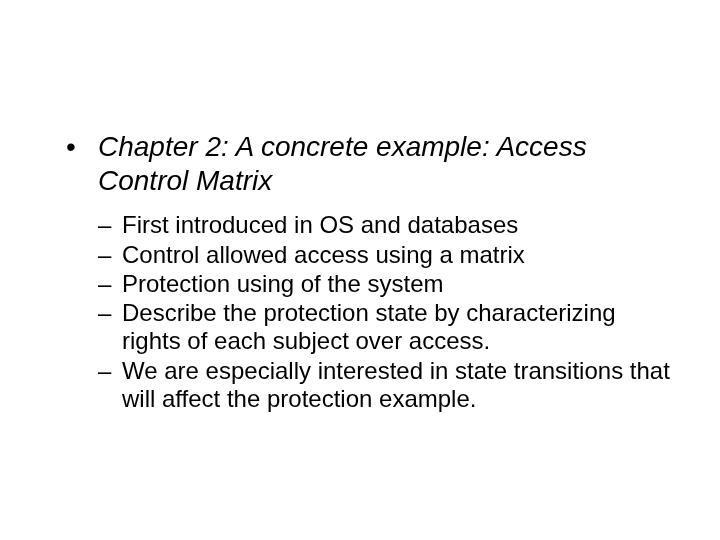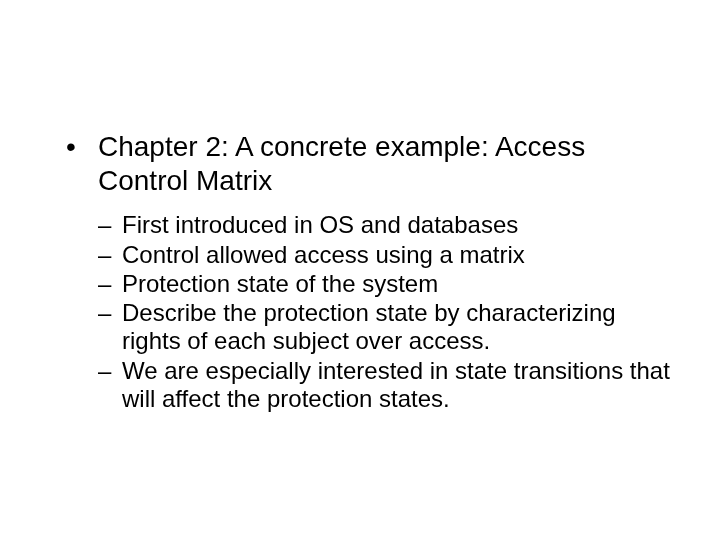--- a/index.html
+++ b/index.html
@@ -27,20 +27,21 @@
     margin-bottom: 14px;
   }
   .level1 .bullet-dot {
     width: 32px;
     flex: 0 0 32px;
     text-align: left;
     padding-left: 6px;
   }
   .level1 .text {
     flex: 1;
+    font-style: italic;
   }
   .sublist {
     margin-left: 38px;
   }
   .level2 {
     display: flex;
     align-items: flex-start;
     font-size: 24px;
     line-height: 1.18;
     margin-bottom: 1px;
@@ -67,25 +68,25 @@
     <div class="level2">
       <div class="dash">–</div>
       <div class="text">First introduced in OS and databases</div>
     </div>
     <div class="level2">
       <div class="dash">–</div>
       <div class="text">Control allowed access using a matrix</div>
     </div>
     <div class="level2">
       <div class="dash">–</div>
-      <div class="text">Protection state of the system</div>
+      <div class="text">Protection using of the system</div>
     </div>
     <div class="level2">
       <div class="dash">–</div>
       <div class="text">Describe the protection state by characterizing rights of each subject over access.</div>
     </div>
     <div class="level2">
       <div class="dash">–</div>
-      <div class="text">We are especially interested in state transitions that will affect the protection states.</div>
+      <div class="text">We are especially interested in state transitions that will affect the protection example.</div>
     </div>
   </div>
 
 </div>
 
 </body></html>

